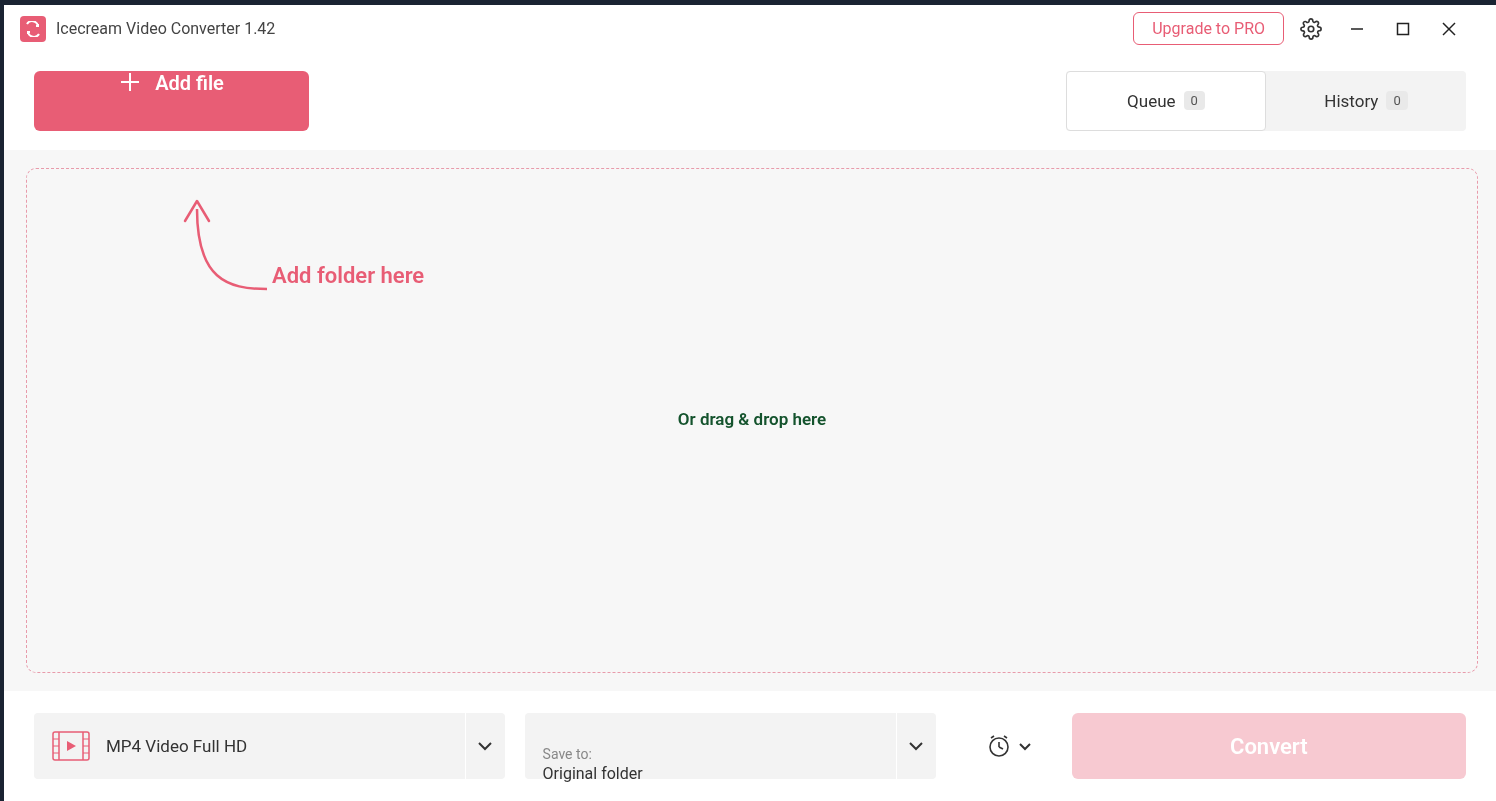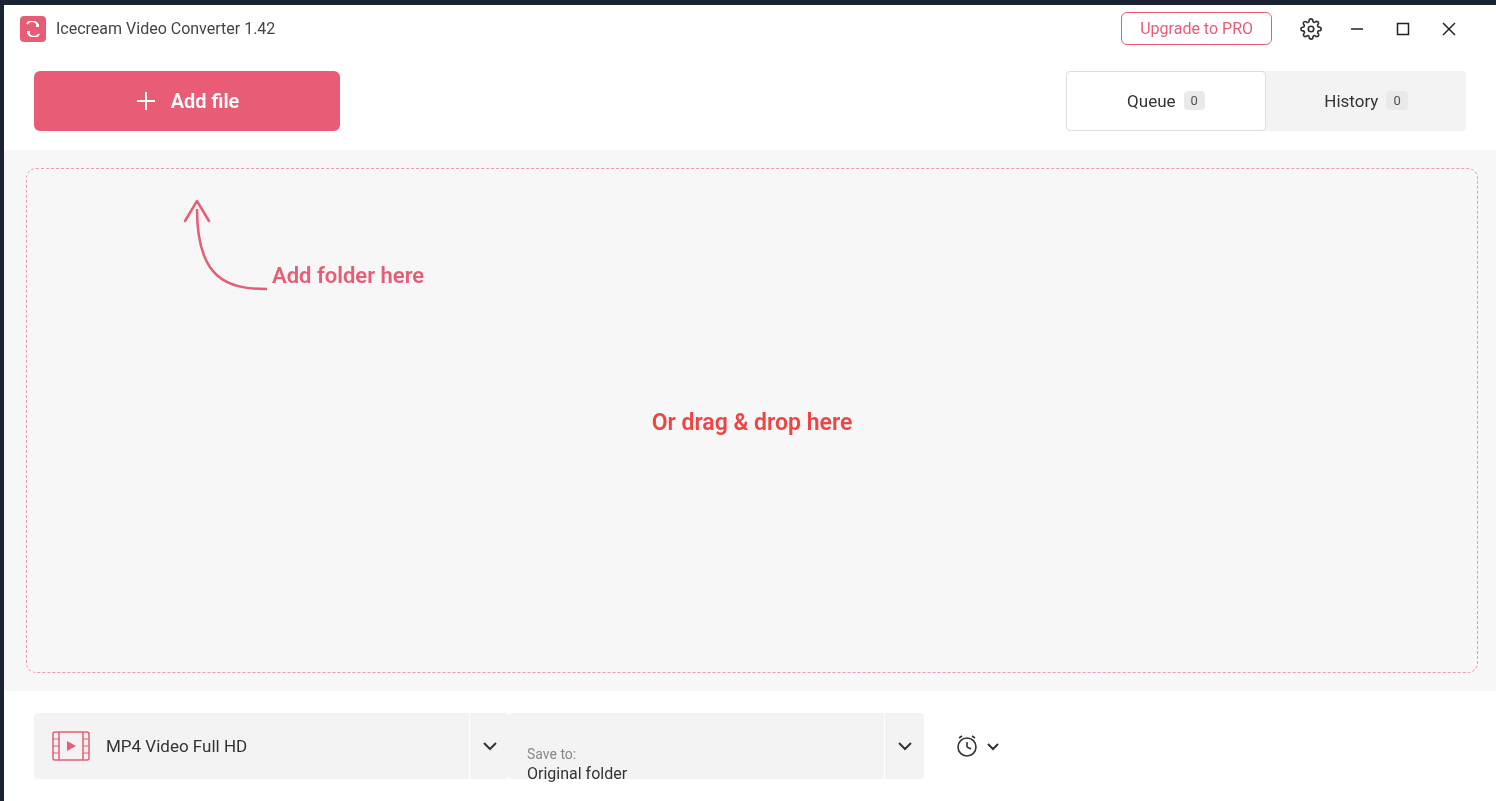--- a/index.html
+++ b/index.html
@@ -43,21 +43,21 @@
     }
     .titlebar-spacer { flex: 1; }
     .upgrade-btn {
       border: 1px solid #e85d75;
       color: #e85d75;
       background: #fff;
       font-size: 16px;
       padding: 6px 18px;
       border-radius: 6px;
       cursor: pointer;
-      margin-right: 16px;
+      margin-right: 4px;
     }
     .titlebar-icon {
       width: 40px;
       height: 40px;
       display: flex;
       align-items: center;
       justify-content: center;
       cursor: pointer;
       margin: 0 3px;
     }
@@ -68,24 +68,24 @@
       display: flex;
       align-items: center;
       padding: 0 30px;
       border-bottom: 1px solid #fff;
     }
     .add-file-btn {
       background: #e85d75;
       color: #fff;
       border: none;
       border-radius: 6px;
-      width: 306px;
+      width: 275px;
       height: 60px;
       display: flex;
-      align-items: center;
+      align-items: flex-start;
       justify-content: center;
       font-size: 20px;
       font-weight: 600;
       cursor: pointer;
       gap: 14px;
     }
     .toolbar-spacer { flex: 1; }
     .tabs {
       display: flex;
       height: 60px;
@@ -141,31 +141,32 @@
       top: 94px;
       font-size: 22px;
       font-weight: 600;
       color: #e85d75;
     }
     .hint2 {
       position: absolute;
       width: 100%;
       text-align: center;
       top: 240px;
-      font-size: 23px;
+      font-size: 17px;
       font-weight: 600;
-      color: #ef4444;
+      color: #14532d;
     }
     
     .bottombar {
       height: 110px;
       background: #fff;
       display: flex;
       align-items: center;
       padding: 0 30px;
+      gap: 20px;
     }
     .format-select, .saveto-select {
       background: #f3f3f3;
       height: 66px;
       display: flex;
       align-items: center;
       border-radius: 4px;
       cursor: pointer;
     }
     .format-select {
@@ -352,13 +353,14 @@
       <path d="M 5 5 L 8 3" stroke="#333" stroke-width="1.6"></path>
       <path d="M 21 5 L 18 3" stroke="#333" stroke-width="1.6"></path>
     </svg>
     <svg width="14" height="9" viewBox="0 0 14 9">
         <path d="M 2 2 L 7 7 L 12 2" stroke="#333" stroke-width="2" fill="none"></path>
       </svg>
   </div>
 
   <div class="bb-spacer"></div>
 
+  <button class="convert-btn">Convert</button>
 </div>
 
 </body></html>

